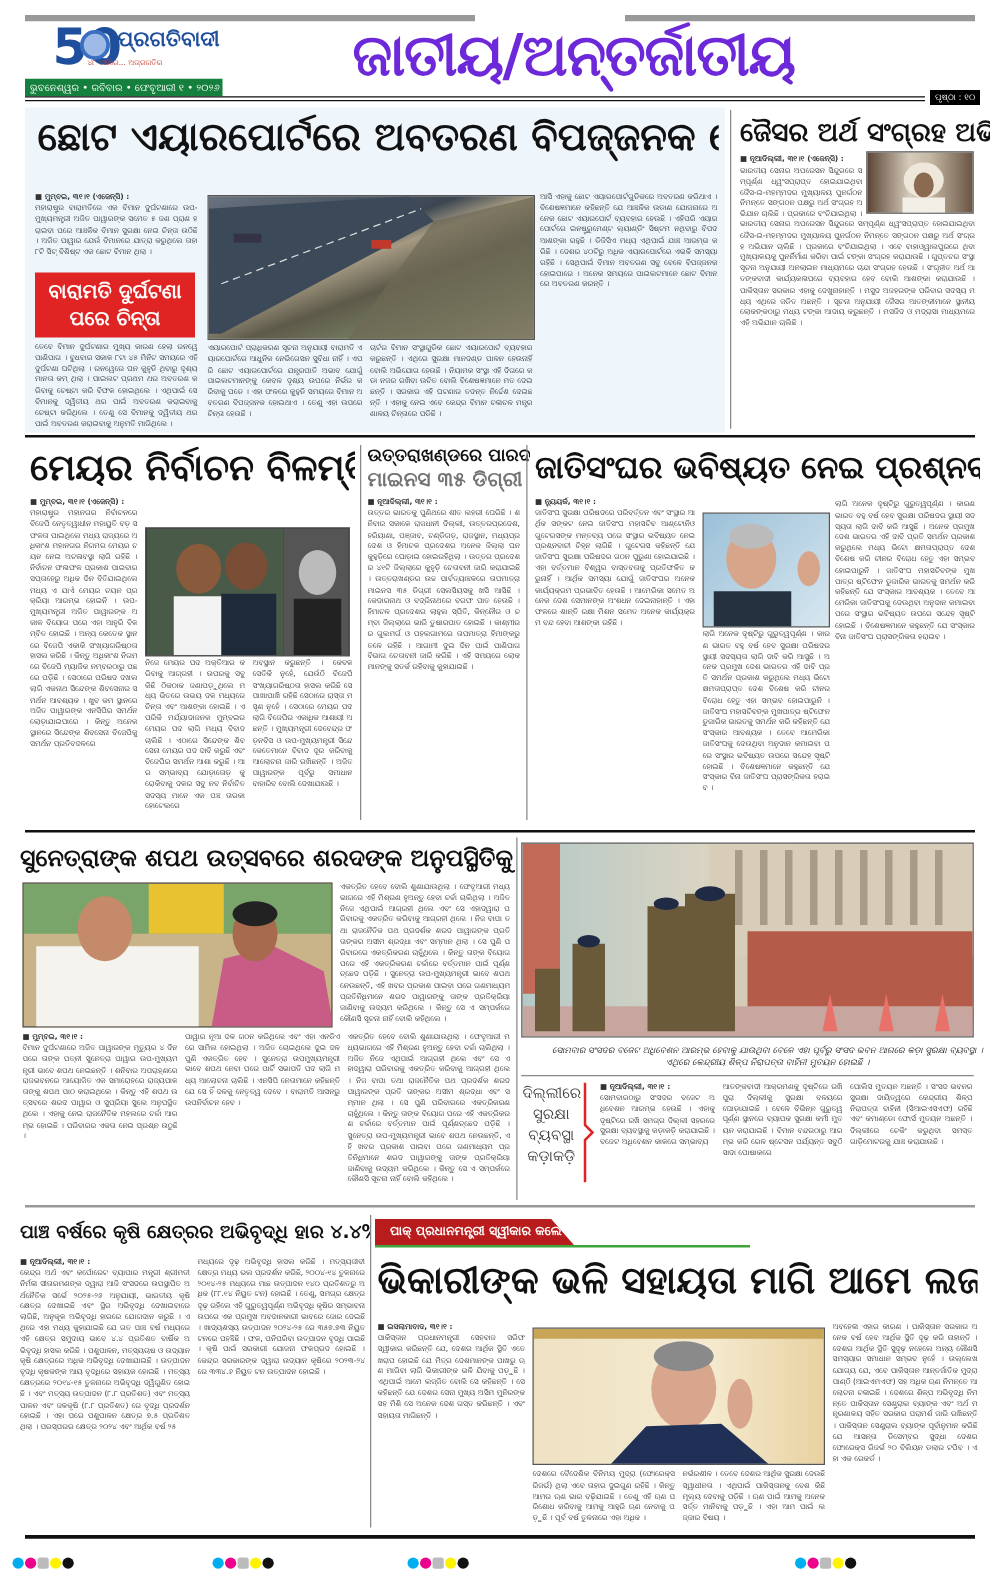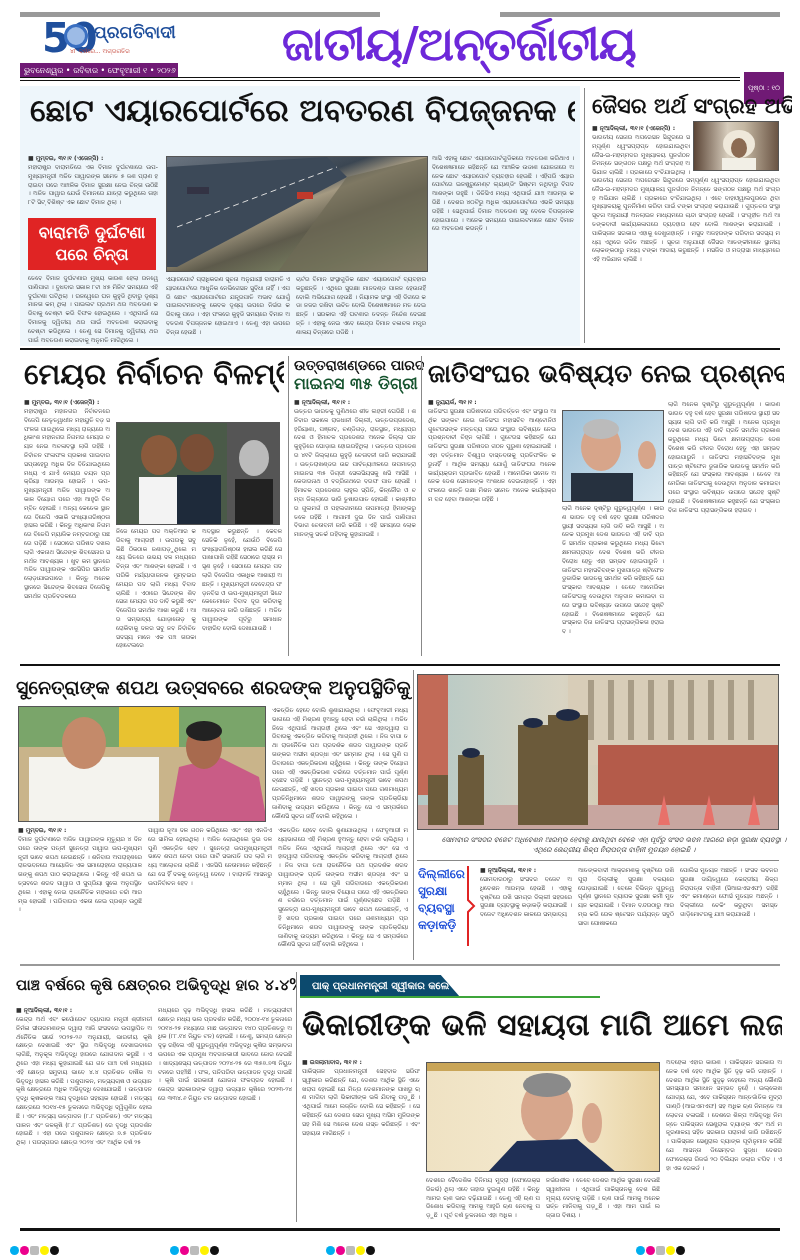--- a/index.html
+++ b/index.html
@@ -5,37 +5,37 @@
 *{box-sizing:border-box;margin:0;padding:0}
 body{width:800px;height:1260px;background:#fff;font-family:"DejaVu Sans",sans-serif;color:#222;position:relative;overflow:hidden}
 .abs{position:absolute}
 .topbar{left:20px;top:12px;width:360px;height:5px;background:#999}
 .topbar2{left:500px;top:12px;width:280px;height:5px;background:#999}
 .logo{left:42px;top:18px;width:140px;height:42px}
 .logo-50{position:absolute;left:0;top:0;font-size:40px;font-weight:bold;color:#1f4f9c;line-height:40px}
 .logo-circle{position:absolute;left:22px;top:6px;width:24px;height:24px;border-radius:50%;border:3px solid #3a6fc1;background:#9dbbe6}
 .logo-name{position:absolute;left:52px;top:4px;font-size:17px;font-weight:bold;color:#1f4f9c}
 .logo-tag{position:absolute;left:28px;top:29px;font-size:6px;color:#c0392b}
-.dateline{left:20px;top:63px;width:158px;height:14px;background:#701a75;color:#fff;font-size:8px;line-height:15px;padding-left:4px;white-space:nowrap;overflow:hidden}
+.dateline{left:20px;top:63px;width:158px;height:14px;background:#15803d;color:#fff;font-size:8px;line-height:15px;padding-left:4px;white-space:nowrap;overflow:hidden}
 .sectiontitle{left:282px;top:14px;font-size:46px;font-weight:bold;color:#6d28d9;letter-spacing:-1px;line-height:60px}
 .rule1{left:20px;top:77px;width:720px;height:1px;background:#111}
 .rule2{left:20px;top:80px;width:720px;height:1px;background:#111}
-.pageno{left:744px;top:72px;background:#701a75;color:#fff;font-size:7px;padding:12px 4px}
+.pageno{left:744px;top:72px;background:#000000;color:#fff;font-size:7px;padding:2px 4px}
 .hl{font-weight:bold;color:#111;line-height:1.1;white-space:nowrap;overflow:hidden}
 .body-text{font-size:6px;line-height:8.8px;color:#333;text-align:justify;overflow:hidden;word-break:break-all}
 .dl{font-weight:bold}
 .photo{overflow:hidden;border:1px solid #555}
 .box1{left:20px;top:86px;width:560px;height:260px;background:#eef6fb}
 .vr{width:1px;background:#888}
 .hr{height:2px;background:#111}
 .redbox{left:28px;top:218px;width:128px;height:52px;background:#e02424;color:#fff;font-size:16px;font-weight:bold;text-align:center;line-height:22px;padding-top:4px}
-.greentag{left:300px;top:975px;width:160px;height:22px;background:#0c4a6e;color:#fff;font-size:10px;font-weight:bold;line-height:22px;padding-left:12px;clip-path:polygon(0 0,88% 0,100% 100%,0 100%)}
+.greentag{left:300px;top:975px;width:160px;height:22px;background:#b91c1c;color:#fff;font-size:10px;font-weight:bold;line-height:22px;padding-left:12px;clip-path:polygon(0 0,88% 0,100% 100%,0 100%)}
 .greenline{left:300px;top:996px;width:300px;height:2px;background:#3ea53a}
 .caption{font-size:7px;font-style:italic;text-align:center;color:#222;line-height:10px}
-.sidehead{font-size:12px;font-weight:bold;text-align:left;line-height:17px;color:#1d4ed8}
+.sidehead{font-size:12px;font-weight:normal;text-align:center;line-height:17px;color:#404040}
 .reg{display:inline-block;width:9px;height:9px;border-radius:50%;margin-right:1px}
 </style>
 </head>
 <body>
 
 <div class="abs topbar"></div>
 <div class="abs topbar2"></div>
 <div class="abs logo">
   <span class="logo-50">50</span>
   <span class="logo-circle"></span>
@@ -96,21 +96,21 @@
       <ellipse cx="137" cy="35" rx="15" ry="18" fill="#bbb"></ellipse>
       <rect x="118" y="56" width="38" height="47" fill="#222"></rect>
     </svg>
 </div>
 <div class="abs body-text" style="left:116px;top:527px;width:80px;height:130px">ନିଜେ ମେୟର ପଦ ଅକ୍ତିଆର କରିବାକୁ ଆଗ୍ରହୀ । ଉପରକୁ ସବୁ କିଛି ଠିକଠାକ ଜଣାପଡ଼ୁଥିଲେ ମଧ୍ୟ ଭିତରେ ଉଭୟ ଦଳ ମଧ୍ୟରେ ଚିନ୍ତା ଏବଂ ଆଶଙ୍କା ହୋଇଛି । ଏପରିକି ମର୍ଯ୍ୟାଦାଜନକ ମୁମ୍ବଇର ମେୟର ପଦ ଲାଗି ମଧ୍ୟ ବିବାଦ ଚାଲିଛି । ଏଠାରେ ସିନ୍ଦେଙ୍କ ଶିବସେନା ମେୟର ପଦ ଦାବି କରୁଛି ଏବଂ ବିଜେପିର ସମର୍ଥନ ଆଶା କରୁଛି । ଆର ସମ୍ଭାବ୍ୟ ଯୋଡ଼ାତୋଡ଼ କୁ ରୋକିବାକୁ ଦଳର ସବୁ ନବ ନିର୍ବାଚିତ ସଦସ୍ୟ ମାନେ ଏକ ପଞ୍ଚ ତାରକା ହୋଟେଲରେ</div>
 <div class="abs body-text" style="left:202px;top:527px;width:80px;height:130px">ଅବସ୍ଥାନ କରୁଛନ୍ତି । କେବଳ ସେତିକି ନୁହେଁ, ଯେଉଁଠି ବିଜେପି ସଂଖ୍ୟାଗରିଷ୍ଠତା ହାସଲ କରିଛି ସେ ପାଖାପାଖି ରହିଛି ସେଠାରେ ରାସ୍ତା ମସୃଣ ନୁହେଁ । ସେଠାରେ ମେୟର ପଦ ଲାଗି ବିଜେପିର ଏକାଧିକ ଆଶାୟୀ ଅଛନ୍ତି । ମୁଖ୍ୟମନ୍ତ୍ରୀ ଦେବେନ୍ଦ୍ର ଫଡ଼ନବିସ ଓ ଉପ-ମୁଖ୍ୟମନ୍ତ୍ରୀ ସିନ୍ଦେ କେତେମାନେ ବିବାଦ ଦୂର କରିବାକୁ ଆଲୋଚନା ଜାରି ରଖିଛନ୍ତି । ଅଜିତ ପାୱାରଙ୍କ ପୂର୍ବରୁ ସମାଧାନ ବାହାରିବ ବୋଲି ଦେଖାଯାଉଛି ।</div>
 
 <div class="abs vr" style="left:288px;top:356px;height:300px"></div>
 
 <div class="abs hl" style="left:294px;top:356px;width:130px;font-size:14px;line-height:18px">ଉତ୍ତରାଖଣ୍ଡରେ ପାରଦ</div>
-<div class="abs hl" style="left:294px;top:374px;width:130px;font-size:16px;line-height:20px;color:#14532d">ମାଇନସ ୩୫ ଡିଗ୍ରୀ</div>
+<div class="abs hl" style="left:294px;top:374px;width:130px;font-size:16px;line-height:20px;color:#737373">ମାଇନସ ୩୫ ଡିଗ୍ରୀ</div>
 <div class="abs body-text dl" style="left:294px;top:398px;width:120px;height:9px">■ ନୂଆଦିଲ୍ଲୀ, ୩୧।୧ :</div>
 <div class="abs body-text" style="left:294px;top:407px;width:122px;height:250px">ଉତ୍ତର ଭାରତକୁ ପୁଣିଥରେ ଶୀତ ଲହରୀ ଘେରିଛି । ଶନିବାର ସକାଳେ ରାଜଧାନୀ ଦିଲ୍ଲୀ, ଉତ୍ତରପ୍ରଦେଶ, ହରିୟାଣା, ପଞ୍ଜାବ, ଚଣ୍ଡିଗଡ଼, ରାଜସ୍ଥାନ, ମଧ୍ୟପ୍ରଦେଶ ଓ ହିମାଚଳ ପ୍ରଦେଶର ଅନେକ ଜିଲ୍ଲା ଘନ କୁହୁଡ଼ିରେ ଘୋଡ଼ାଇ ହୋଇରହିଥିଲା । ଉତ୍ତର ପ୍ରଦେଶର ୪୧ଟି ଜିଲ୍ଲାରେ କୁହୁଡ଼ି ଚେତାବନୀ ଜାରି କରାଯାଇଛି । ଉତ୍ତରାଖଣ୍ଡର ଉଚ୍ଚ ପାର୍ବତ୍ୟାଞ୍ଚଳରେ ତାପମାତ୍ରା ମାଇନସ ୩୫ ଡିଗ୍ରୀ ସେଲସିୟସକୁ ଖସି ଆସିଛି । କେଦାରନାଥ ଓ ବଦ୍ରିନାଥରେ ବରଫ ପାତ ହେଉଛି । ହିମାଚଳ ପ୍ରଦେଶର ଲାହୁଲ ସ୍ପିତି, କିନ୍ନୌର ଓ ଚମ୍ବା ଜିଲ୍ଲାରେ ଭାରି ତୁଷାରପାତ ହୋଇଛି । କାଶ୍ମୀରର ଗୁଲମର୍ଗ ଓ ପହଲଗାମରେ ତାପମାତ୍ରା ହିମାଙ୍କରୁ ତଳେ ରହିଛି । ଆଗାମୀ ଦୁଇ ଦିନ ପାଇଁ ପାଣିପାଗ ବିଭାଗ ଚେତାବନୀ ଜାରି କରିଛି । ଏହି ସମୟରେ ଲୋକମାନଙ୍କୁ ସତର୍କ ରହିବାକୁ କୁହାଯାଇଛି ।</div>
 
 <div class="abs vr" style="left:421px;top:356px;height:300px"></div>
 
 <div class="abs hl" style="left:428px;top:356px;width:356px;font-size:25px;line-height:36px">ଜାତିସଂଘର ଭବିଷ୍ୟତ ନେଇ ପ୍ରଶ୍ନବାଚୀ</div>
 <div class="abs body-text dl" style="left:428px;top:398px;width:120px;height:9px">■ ନ୍ୟୁୟର୍କ, ୩୧।୧ :</div>
 <div class="abs body-text" style="left:428px;top:407px;width:128px;height:250px">ଜାତିସଂଘ ସୁରକ୍ଷା ପରିଷଦରେ ପରିବର୍ତ୍ତନ ଏବଂ ସଂସ୍ଥାର ଆର୍ଥିକ ସଙ୍କଟ ନେଇ ଜାତିସଂଘ ମହାସଚିବ ଆଣ୍ଟୋନିଓ ଗୁଟେରସଙ୍କ ମନ୍ତବ୍ୟ ପରେ ସଂସ୍ଥାର ଭବିଷ୍ୟତ ନେଇ ପ୍ରଶ୍ନବାଚୀ ଚିହ୍ନ ଲାଗିଛି । ଗୁଟେରସ କହିଛନ୍ତି ଯେ ଜାତିସଂଘ ସୁରକ୍ଷା ପରିଷଦର ଗଠନ ପୁରୁଣା ହୋଇଯାଇଛି । ଏହା ବର୍ତ୍ତମାନ ବିଶ୍ୱର ବାସ୍ତବତାକୁ ପ୍ରତିଫଳିତ କରୁନାହିଁ । ଆର୍ଥିକ ସମସ୍ୟା ଯୋଗୁଁ ଜାତିସଂଘର ଅନେକ କାର୍ଯ୍ୟକ୍ରମ ପ୍ରଭାବିତ ହେଉଛି । ଆମେରିକା ସମେତ ଅନେକ ଦେଶ ସେମାନଙ୍କ ଅଂଶଧନ ଦେଇନାହାନ୍ତି । ଏହା ଫଳରେ ଶାନ୍ତି ରକ୍ଷା ମିଶନ ସମେତ ଅନେକ କାର୍ଯ୍ୟକ୍ରମ ବନ୍ଦ ହେବା ଆଶଙ୍କା ରହିଛି ।</div>
 <div class="abs photo" style="left:562px;top:410px;width:102px;height:92px;background:linear-gradient(135deg,#9cc0d8,#d7e7f0)">
   <svg width="102" height="92">

